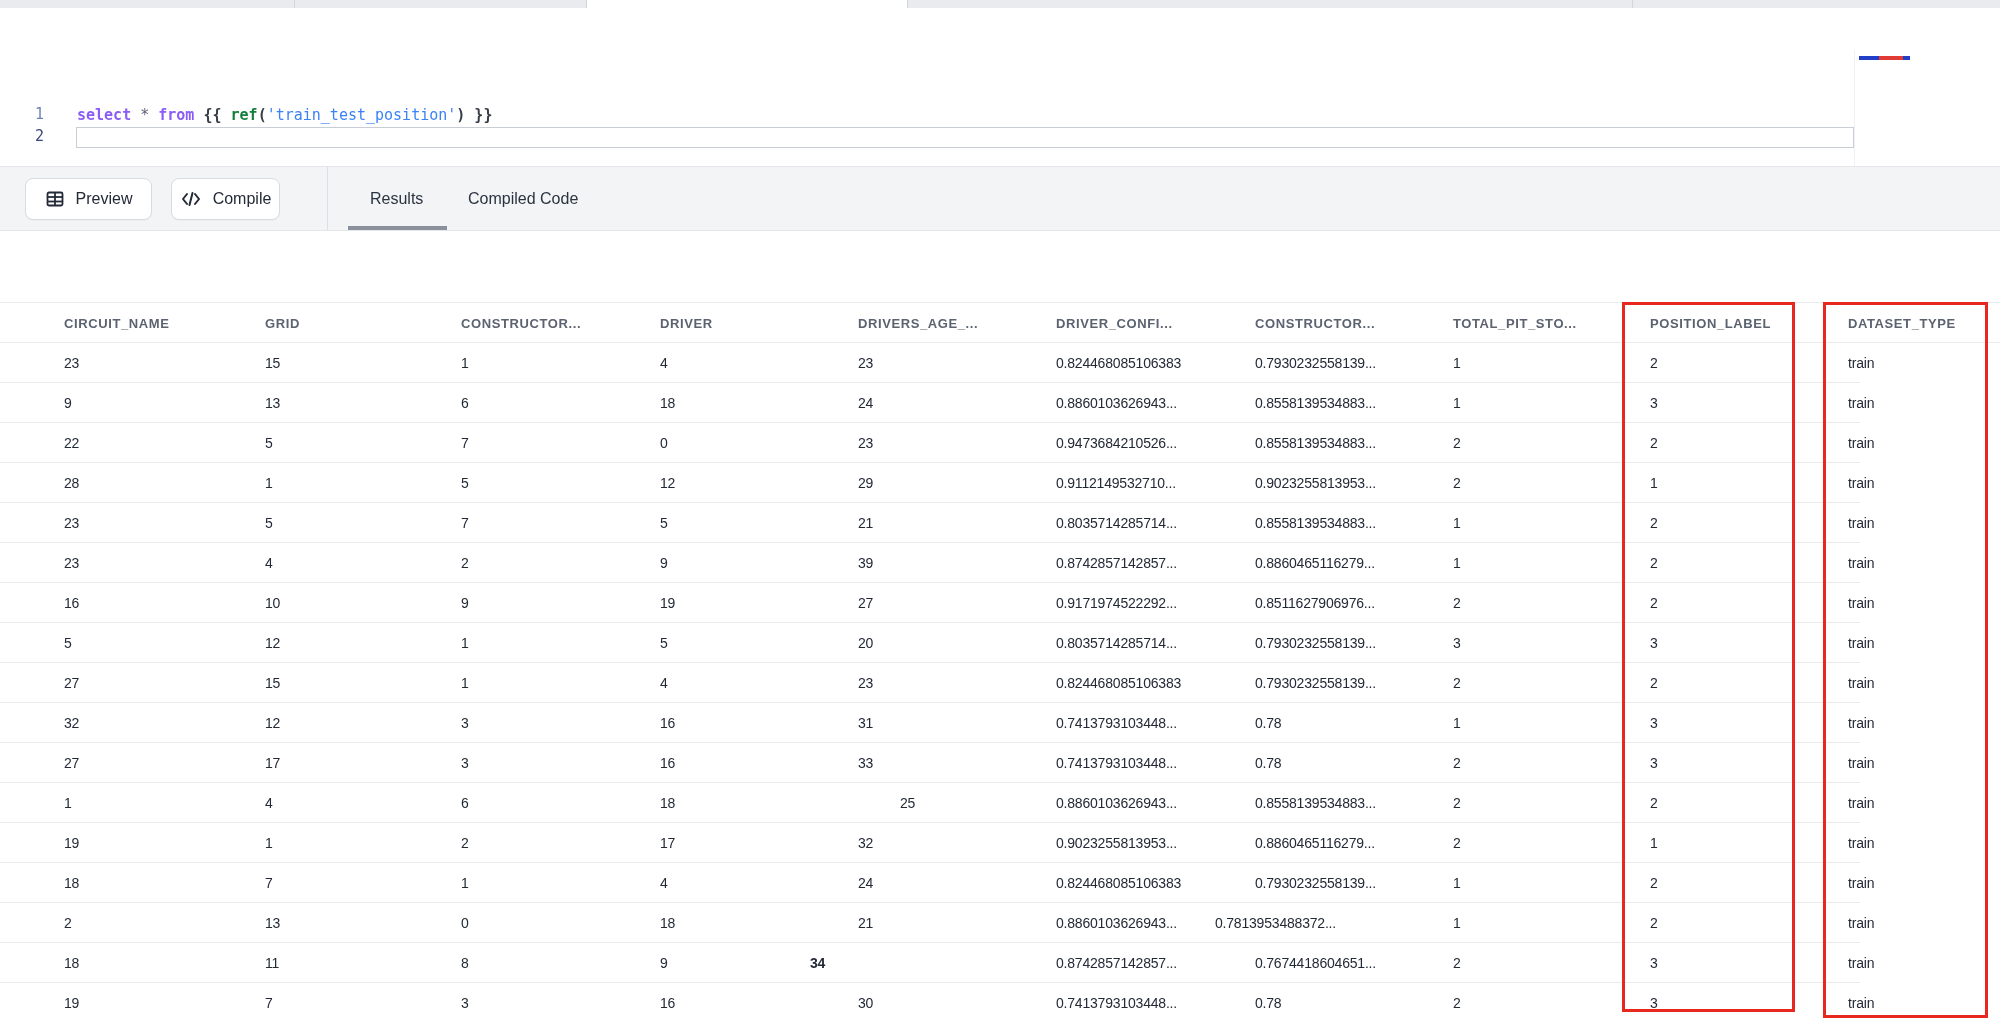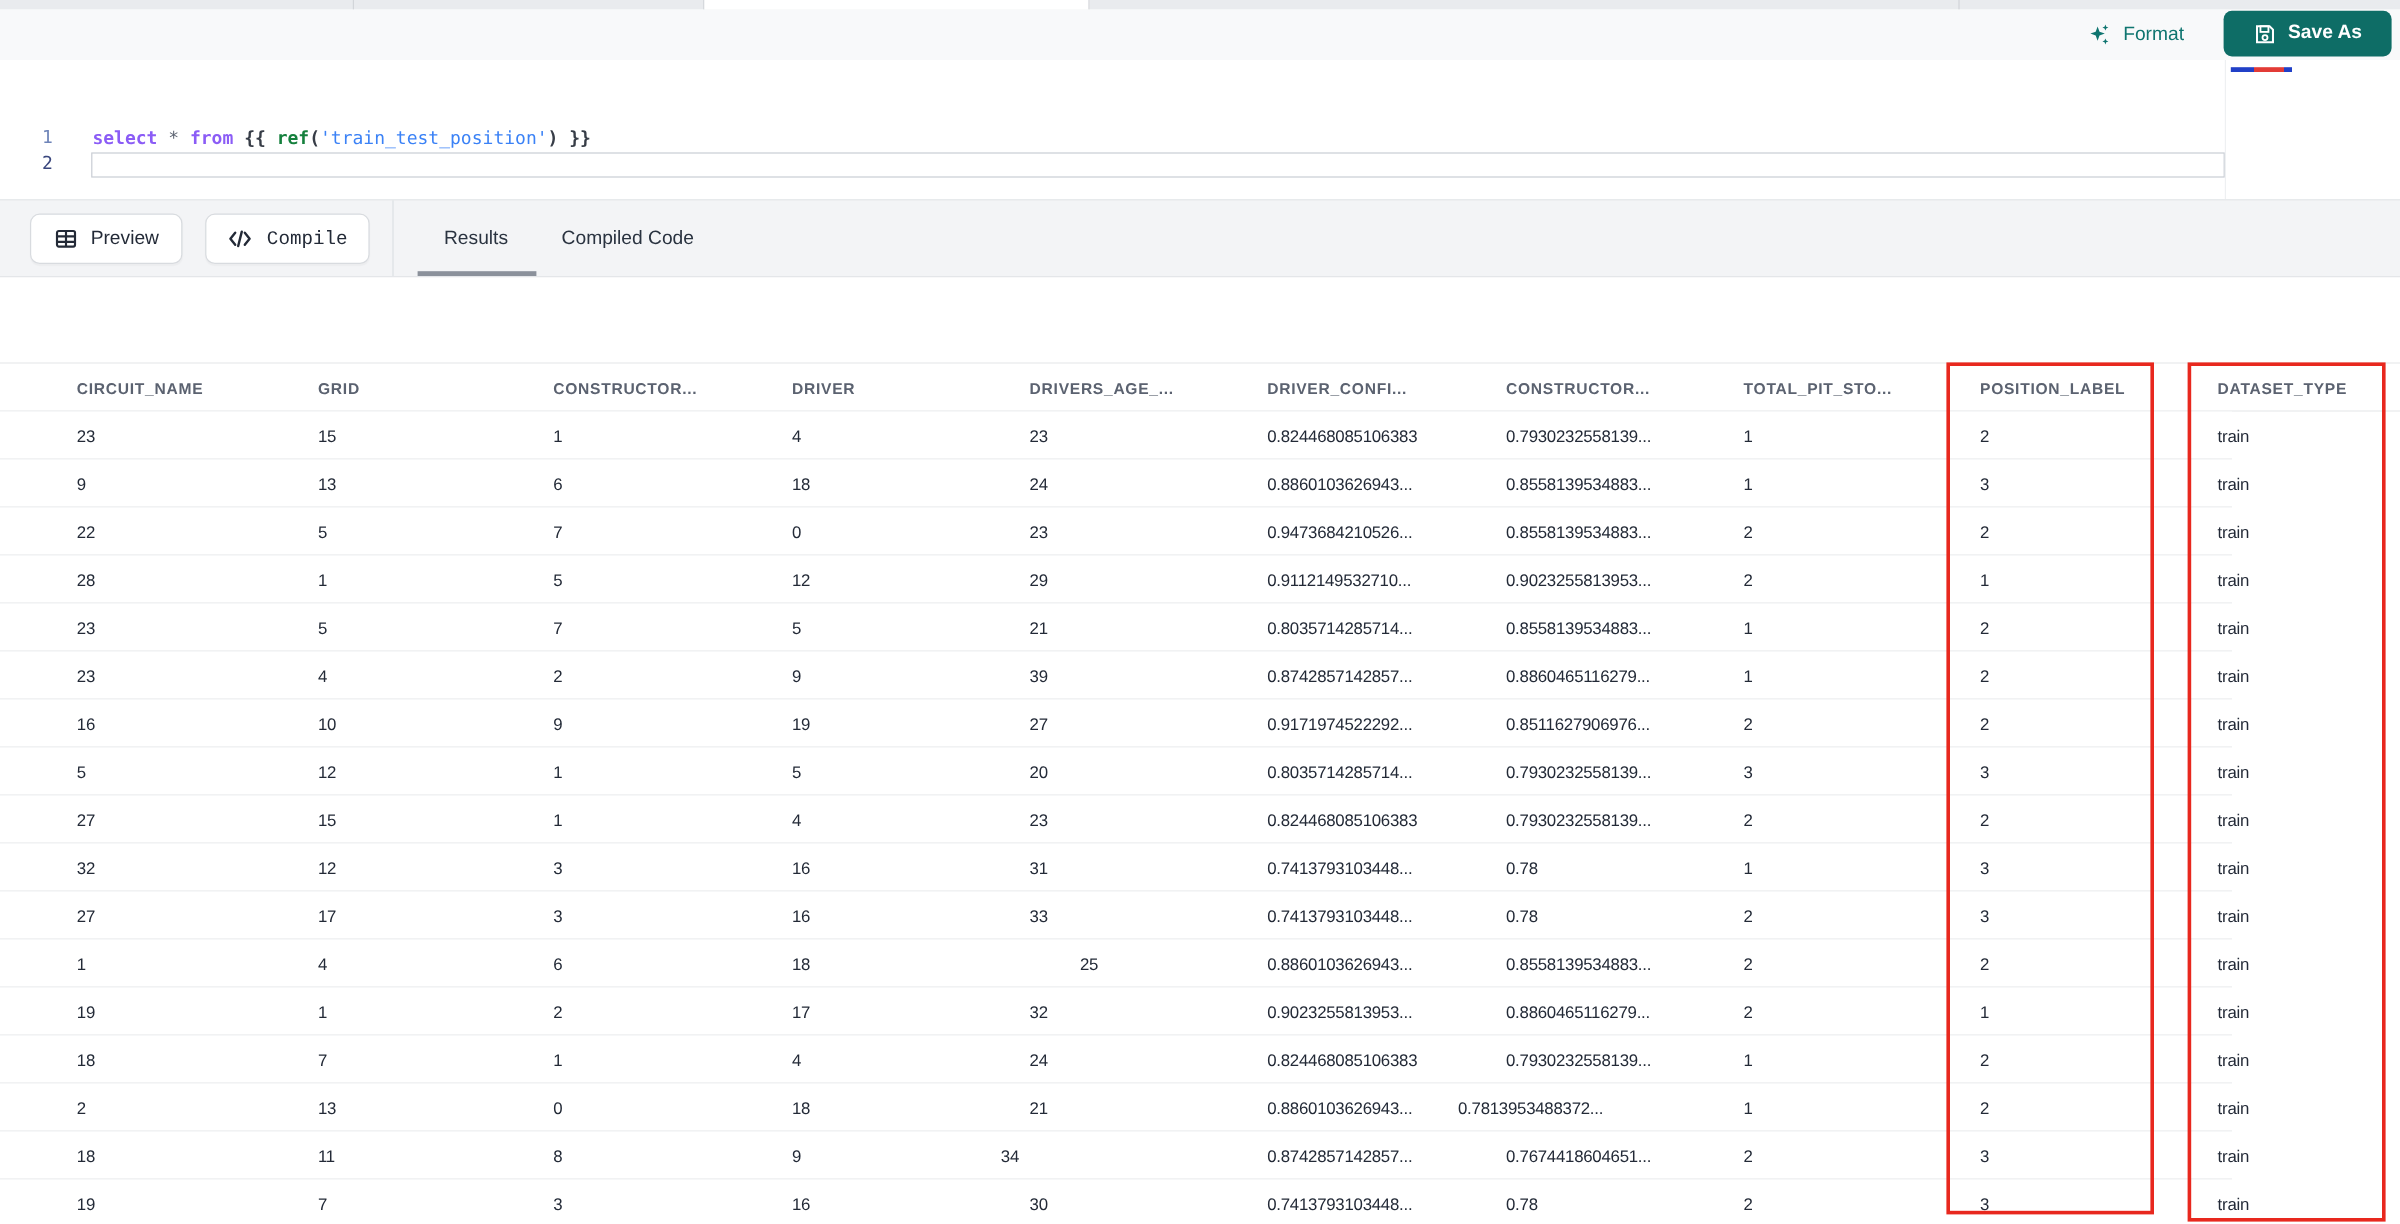--- a/index.html
+++ b/index.html
@@ -40,21 +40,21 @@
   .minimap-line { position:absolute; left:4px; top:6px; width:58px; height:4px;
     background:linear-gradient(90deg,#2140c7 0%,#2140c7 34%,#e23b36 34%,#e23b36 76%,#2140c7 76%,#2140c7 88%,#fff 88%); }
 
   
   .actionbar { position:absolute; left:0; top:166px; width:2000px; height:65px; background:#f3f4f6;
     border-top:1px solid #e4e6e9; border-bottom:1px solid #e4e6e9; }
   .btn { position:absolute; top:11px; height:42px; background:#fff; border:1px solid #d8dbdf;
     border-radius:8px; display:flex; align-items:center; justify-content:center; gap:11px;
     font-size:16px; color:#232a37; cursor:pointer; box-shadow:0 1px 1px rgba(0,0,0,0.03); }
   .preview-btn { left:25px; width:127px; }
-  .compile-btn { left:171px; width:137px;font-family:Liberation Mono, monospace; }
+  .compile-btn { left:171px; width:109px; }
   .vdivider { position:absolute; left:327px; top:0; width:1px; height:63px; background:#dcdfe3; }
   .tab { position:absolute; top:0; height:63px; display:flex; align-items:center;
     font-size:16px; color:#2a3340; cursor:pointer; }
   .tab-results { left:370px; }
   .tab-compiled { left:468px; }
   .tab-underline { position:absolute; left:348px; top:59px; width:99px; height:4px; background:#8b919b; }
 
   
   .resultsbar { position:absolute; left:0; top:232px; width:2000px; height:70px; background:#fff; }
   .limit-text { position:absolute; left:25px; top:252px; font-size:17px; color:#2a3340; }
@@ -86,42 +86,20 @@
 
 <div class="stage">
 
   <div class="tabstrip">
     <div class="seg" style="left:0;width:295px;"></div>
     <div class="seg" style="left:295px;width:292px;"></div>
     <div class="seg active" style="left:587px;width:321px;"></div>
     <div class="seg" style="left:908px;width:725px;"></div>
   </div>
 
-  <div class="toolbar">
-    <div class="format-btn">
-      <span>
-        <svg class="icon-svg" width="20" height="20" viewBox="0 0 20 20">
-          <path d="M8 3 L9.6 7.4 L14 9 L9.6 10.6 L8 15 L6.4 10.6 L2 9 L6.4 7.4 Z" fill="#0f7570"></path>
-          <path d="M14.5 1.5 L15.2 3.3 L17 4 L15.2 4.7 L14.5 6.5 L13.8 4.7 L12 4 L13.8 3.3 Z" fill="#0f7570"></path>
-          <path d="M14.5 13 L15.2 14.8 L17 15.5 L15.2 16.2 L14.5 18 L13.8 16.2 L12 15.5 L13.8 14.8 Z" fill="#0f7570"></path>
-        </svg>
-      </span>
-      <span>Format</span>
-    </div>
-    <button class="saveas-btn">
-      <span>
-        <svg class="icon-svg" width="19" height="19" viewBox="0 0 20 20">
-          <path d="M3 3 h11 l3 3 v11 h-14 Z" fill="none" stroke="#fff" stroke-width="1.8"></path>
-          <rect x="6" y="3" width="7" height="5" fill="none" stroke="#fff" stroke-width="1.6"></rect>
-          <circle cx="10" cy="13" r="2.2" fill="none" stroke="#fff" stroke-width="1.6"></circle>
-        </svg>
-      </span>
-      <span>Save As</span>
-    </button>
-  </div>
 
   <div class="editor">
     <div class="gutter-num num1">1</div>
     <div class="gutter-num num2">2</div>
     <div class="code-line"><span class="tok-kw">select </span><span class="tok-op">* </span><span class="tok-kw">from </span><span class="tok-punc">{{ </span><span class="tok-fn">ref</span><span class="tok-punc">(</span><span class="tok-str">'train_test_position'</span><span class="tok-punc">)</span><span class="tok-punc"> }}</span></div>
     <div class="cursor-box"></div>
     <div class="minimap-col">
       <div class="minimap-line"></div>
     </div>
   </div>
@@ -352,21 +330,21 @@
           <span class="cell" style="left: 1215px;">0.7813953488372...</span>
           <span class="cell" style="left: 1453px;">1</span>
           <span class="cell" style="left: 1650px;">2</span>
           <span class="cell" style="left: 1848px;">train</span>
         </div>
         <div class="trow">
           <span class="cell" style="left: 64px;">18</span>
           <span class="cell" style="left: 265px;">11</span>
           <span class="cell" style="left: 461px;">8</span>
           <span class="cell" style="left: 660px;">9</span>
-          <span class="cell" style="left: 834px;">34</span>
+          <span class="cell" style="left: 810px; font-weight: bold;">34</span>
           <span class="cell" style="left: 1056px;">0.8742857142857...</span>
           <span class="cell" style="left: 1255px;">0.7674418604651...</span>
           <span class="cell" style="left: 1453px;">2</span>
           <span class="cell" style="left: 1650px;">3</span>
           <span class="cell" style="left: 1848px;">train</span>
         </div>
         <div class="trow">
           <span class="cell" style="left: 64px;">19</span>
           <span class="cell" style="left: 265px;">7</span>
           <span class="cell" style="left: 461px;">3</span>

